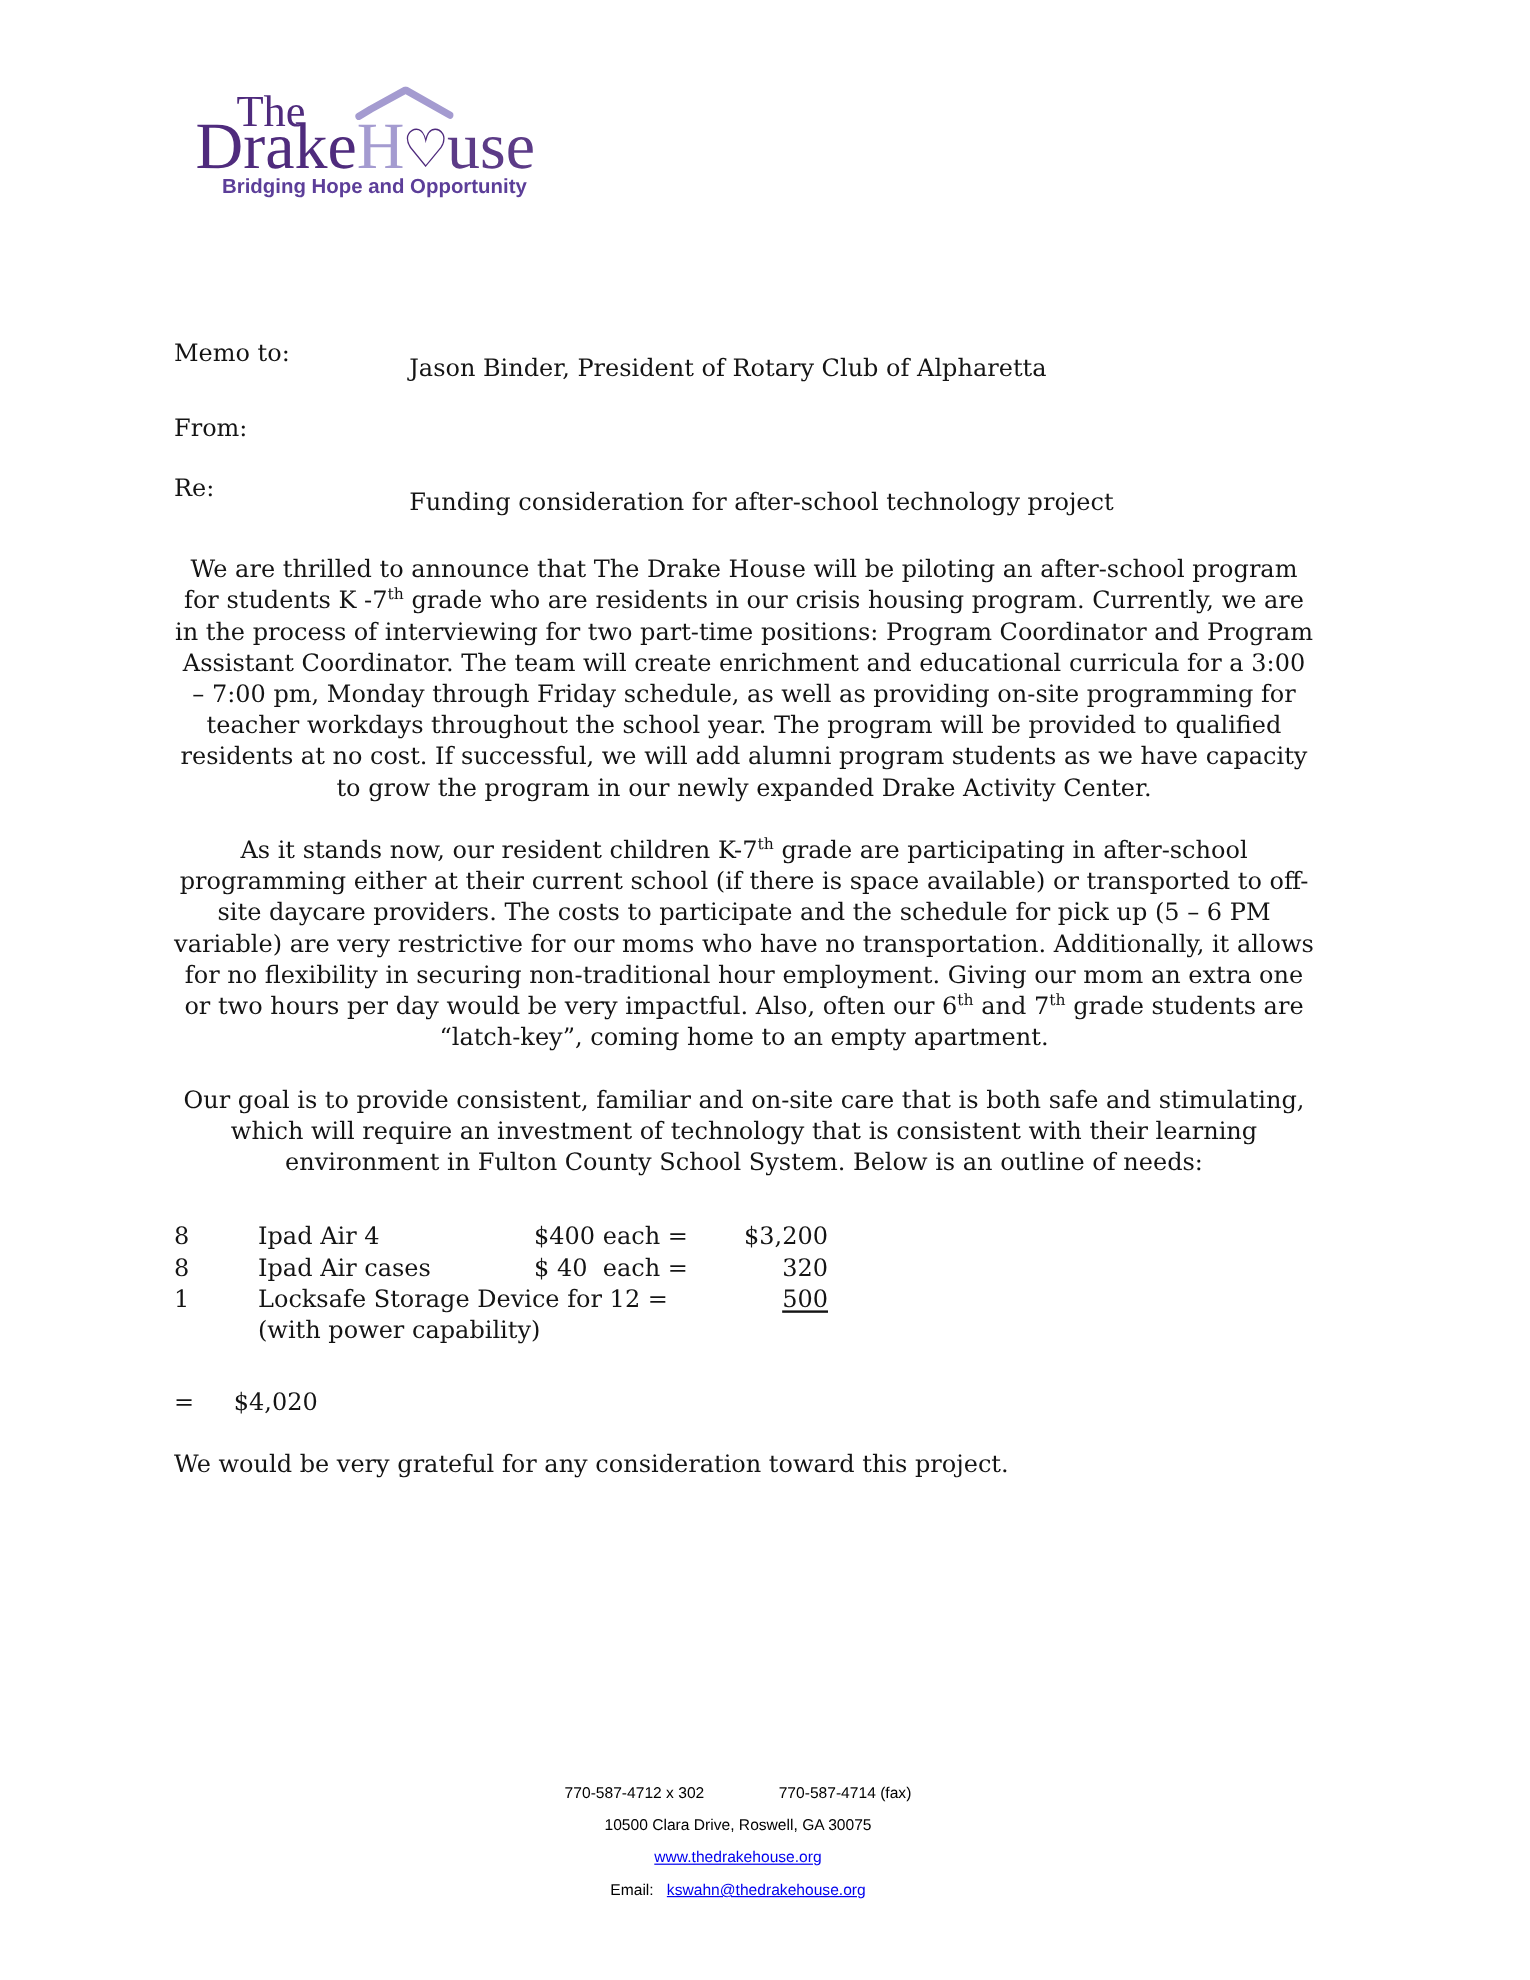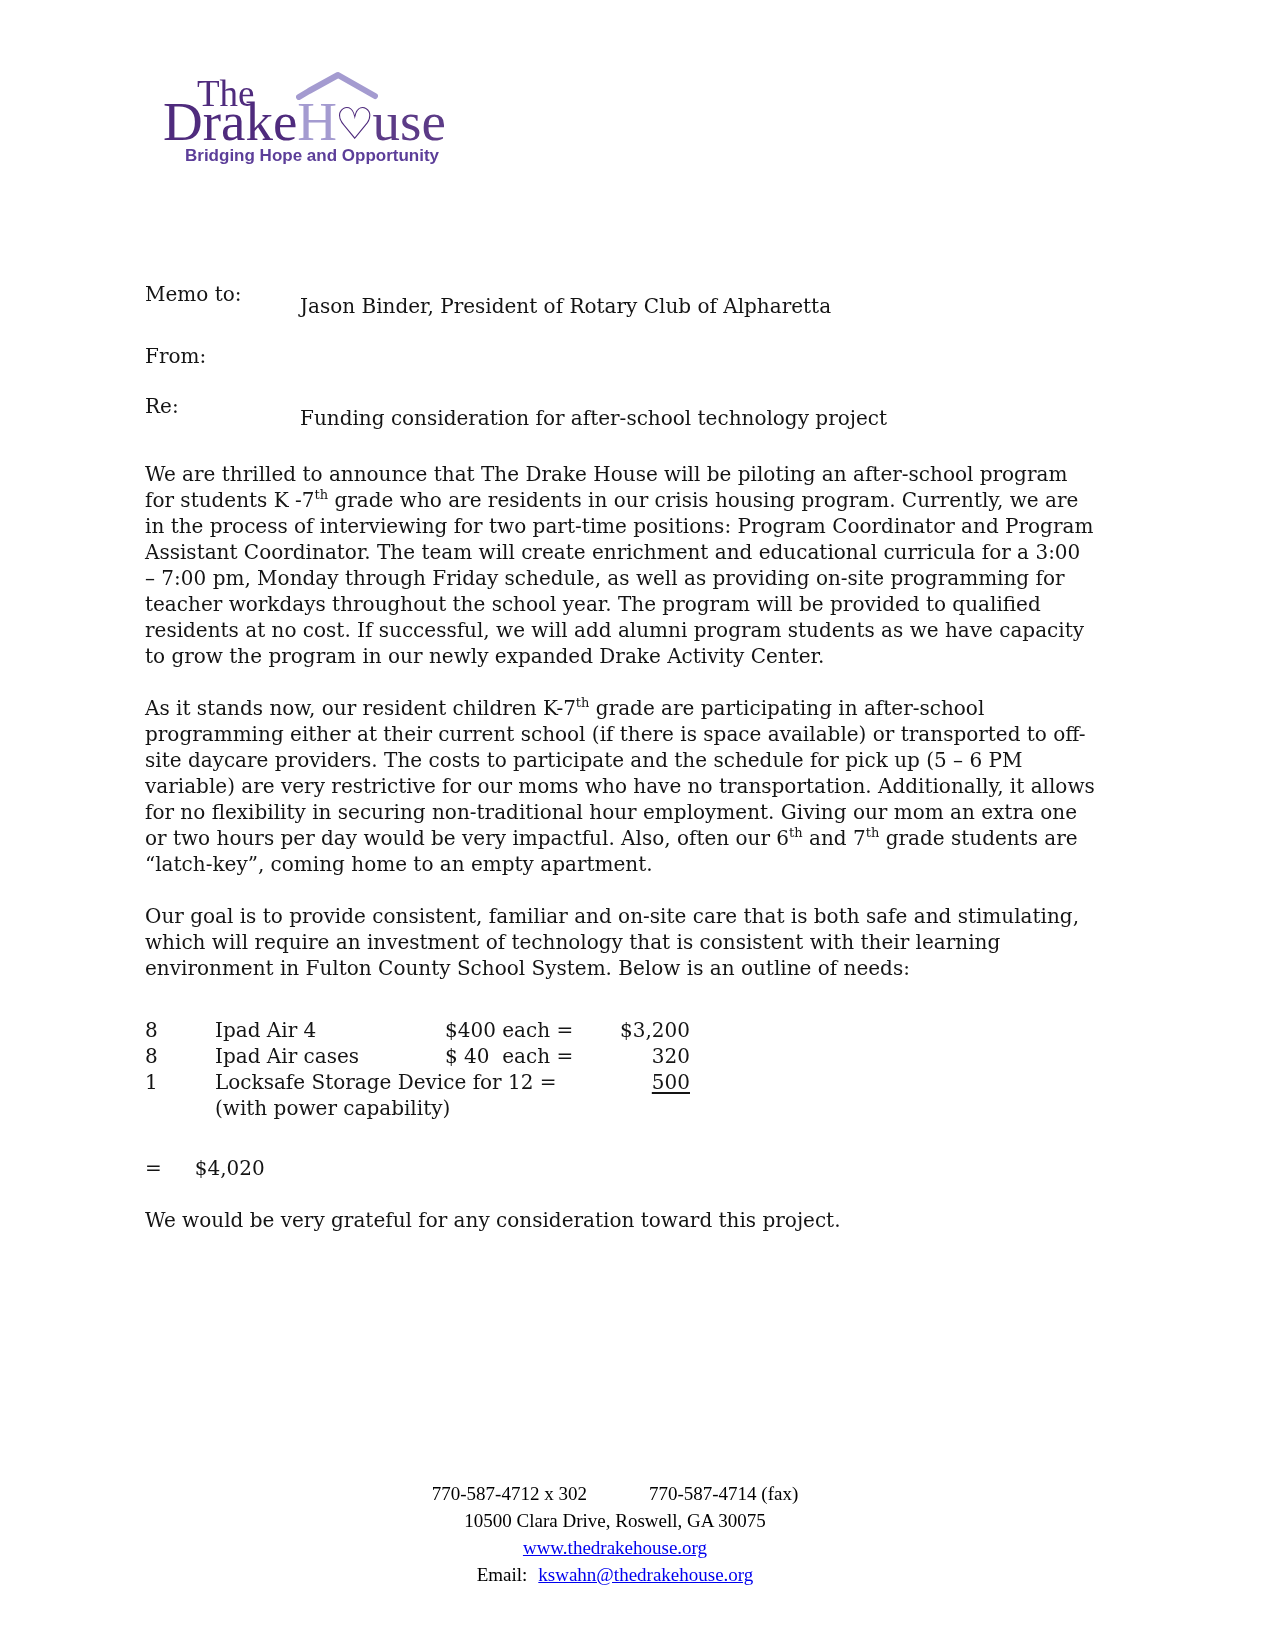--- a/index.html
+++ b/index.html
@@ -46,25 +46,25 @@
   .logo-tagline{
     position:absolute;left:22px;top:76px;
     font-family:"Liberation Sans", sans-serif;
     font-weight:bold;font-size:17px;
     color:var(--tagline_purple);
     white-space:nowrap;
   }
 
   
   .content{position:absolute;left:145px;top:283px;width:950px;font-size:20px;}
-  .memo-row{display:flex;line-height:22px;margin-bottom:28px;}
+  .memo-row{display:flex;line-height:22px;margin-bottom:28px;gap:41px;}
   .memo-label{width:155px;flex:none;}
   .memo-value{flex:1;margin-top:12px;}
 
-  .para{line-height:26px;margin-top:26px;}
+  .para{line-height:26px;margin-top:26px;text-align:center;}
   .para.first{margin-top:32px;}
   sup{font-size:13px;line-height:0;}
 
   .needs{margin-top:36px;line-height:26px;}
   .needs-row{display:flex;}
   .nq{width:70px;flex:none;}
   .nd{width:230px;flex:none;}
   .nd.wide{width:370px;}
   .np{width:140px;flex:none;text-align:left;white-space:pre;}
   .na{width:105px;flex:none;text-align:right;white-space:pre;}
@@ -74,22 +74,22 @@
   .total-label{width:430px;flex:none;}
   .total-eq{flex:none;}
   .total-amount{width:103px;flex:none;text-align:right;}
 
   .closing{margin-top:26px;line-height:26px;}
 
   
   .footer{
     position:absolute;left:0;top:1480px;width:1230px;
     text-align:center;
-    font-family:Liberation Serif, serif;
-    font-size:19px;line-height:27px;color:#000;
+    font-family:Liberation Sans, sans-serif;
+    font-size:13px;line-height:27px;color:#000;
   }
   .footer a{color:var(--link_blue);text-decoration:underline;}
   .fax{margin-left:62px;}
   .email-link{margin-left:11px;}
 </style>
 </head>
 <body>
 
 <div class="page">
 

